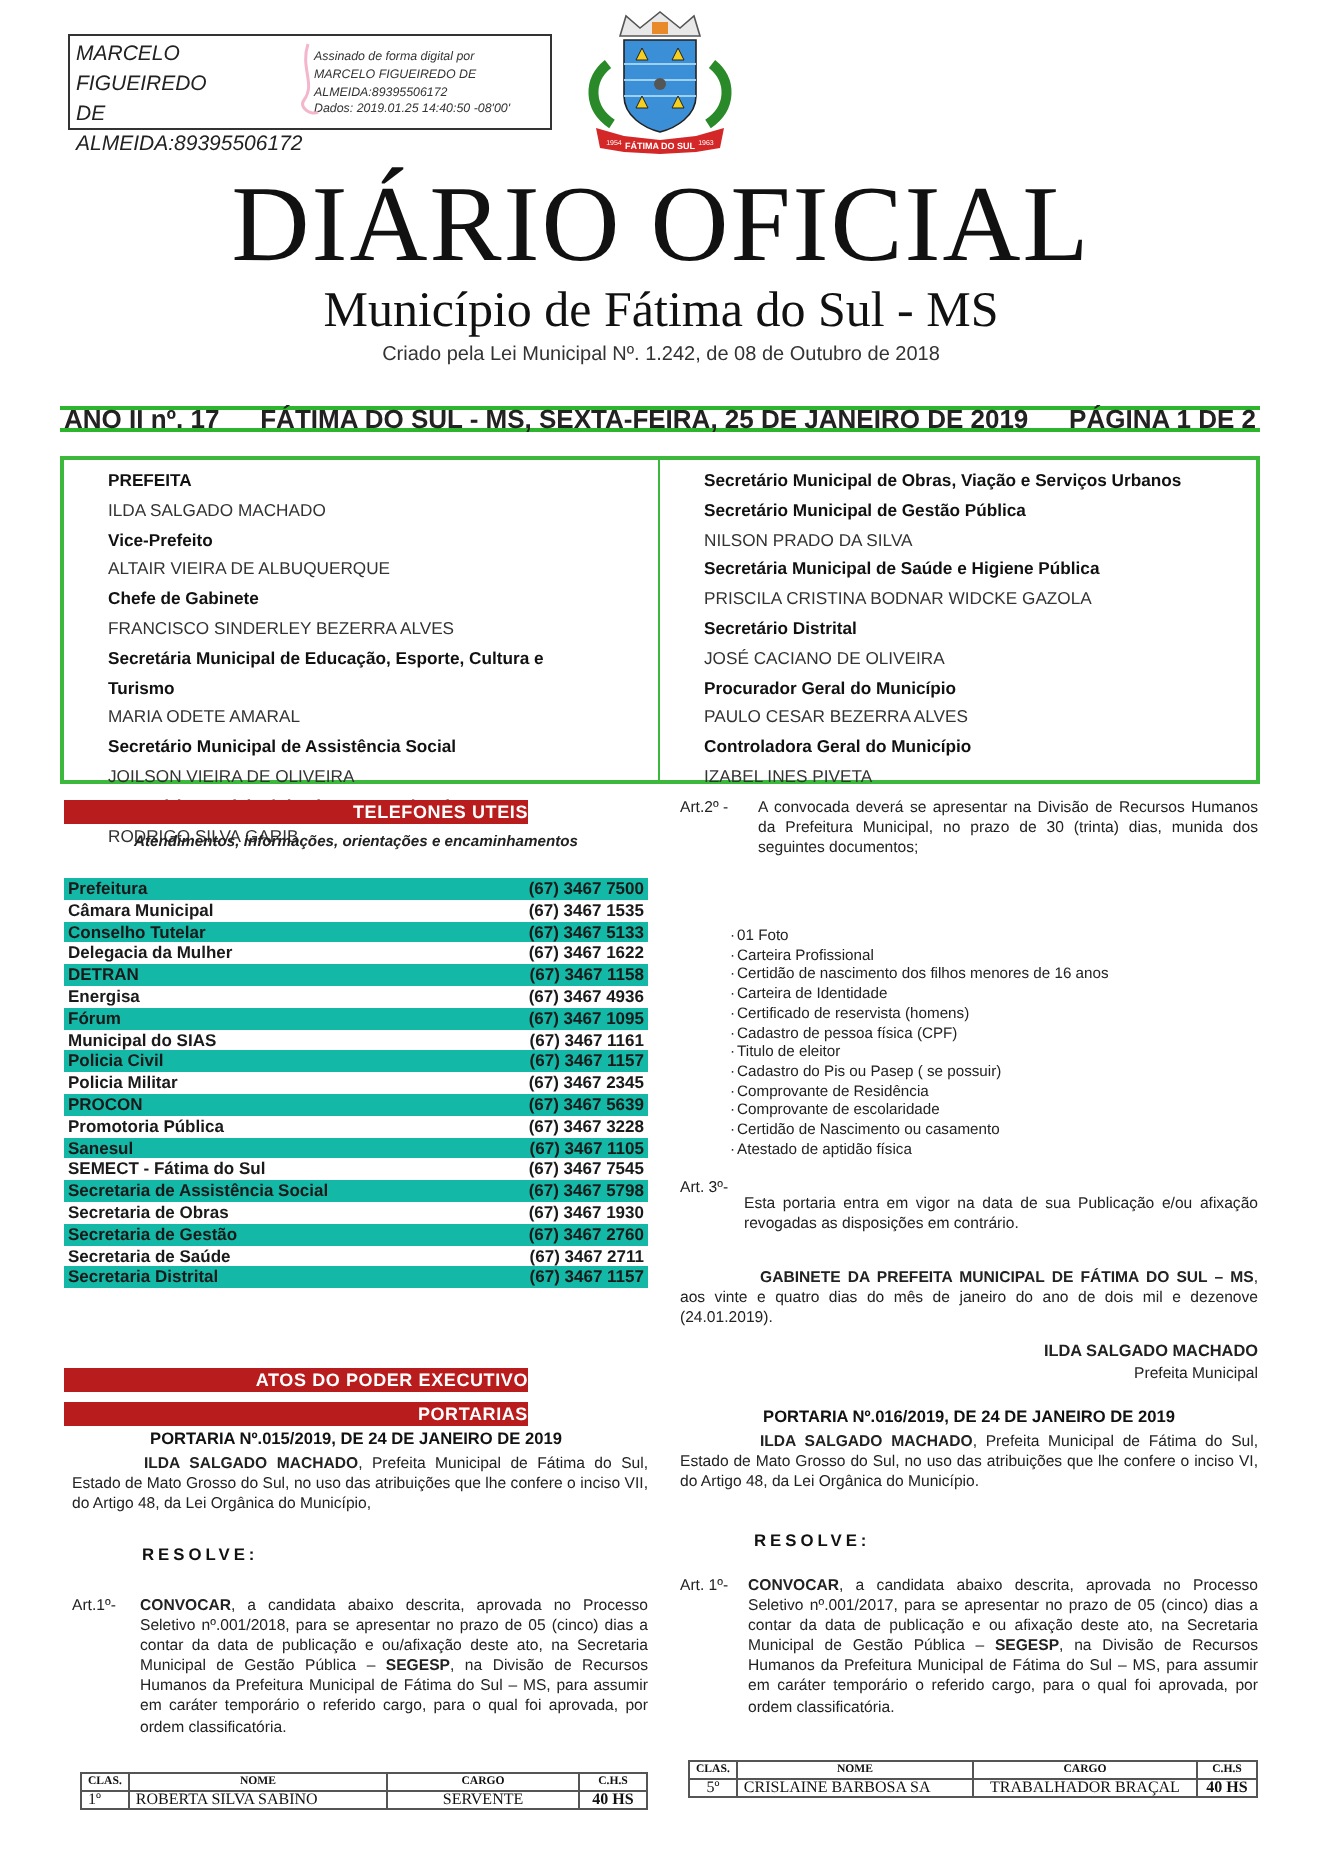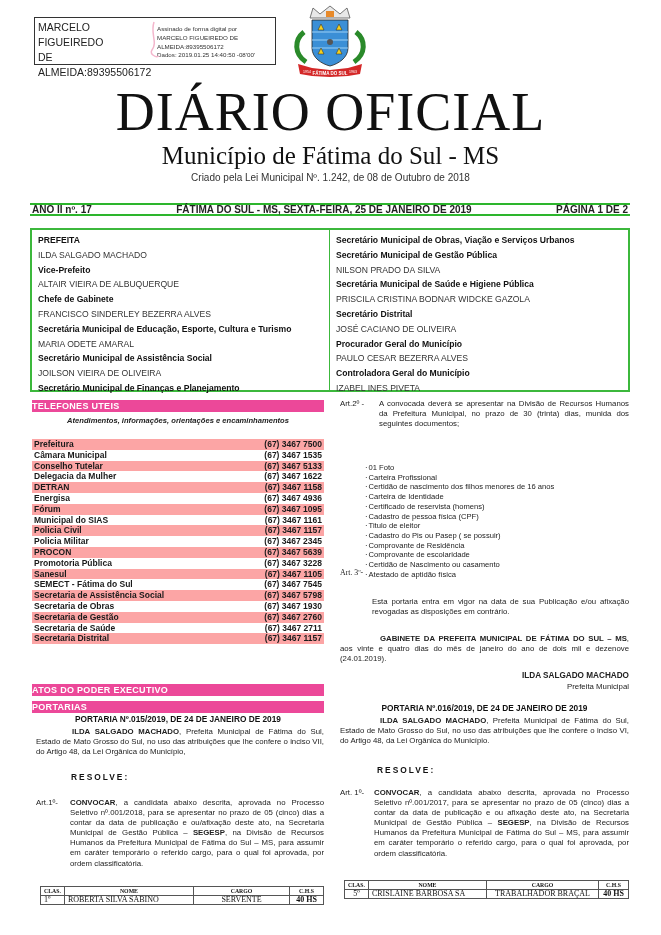--- a/index.html
+++ b/index.html
@@ -1,44 +1,44 @@
 <!DOCTYPE html>
 <html><head>
 <meta charset="utf-8">
 <style>
   * { box-sizing: border-box; margin: 0; padding: 0; }
   html, body { width: 661px; height: 935px; background: #ffffff; overflow: hidden; }
   body { position: relative; font-family: "Liberation Sans", sans-serif; color: #111; }
 
-  .sig-box { position: absolute; left: 34px; top: 17px; width: 242px; height: 48px; border: 1px solid #333; display: flex; }
+  .sig-box { position: absolute; left: 34px; top: 17px; width: 242px; height: 48px; border: 1px solid #333; display: flex; font-style: italic; }
   .sig-name { width: 120px; padding: 2px 3px; font-size: 10.5px; line-height: 15px; color: #222; }
   .sig-details { position: relative; padding: 7px 2px 0 2px; font-size: 6.2px; line-height: 8.8px; color: #333; }
   .sig-mark { position: absolute; left: -8px; top: 2px; width: 14px; height: 40px; }
 
   .crest { position: absolute; left: 280px; top: 2px; width: 100px; height: 76px; }
 
   .title { position: absolute; left: 0; width: 661px; text-align: center; font-family: "Liberation Serif", serif; }
   .title-main { top: 82px; font-size: 54px; letter-spacing: 1px; line-height: 60px; color: #111; }
   .title-sub { top: 141px; font-size: 25px; line-height: 30px; color: #111; }
   .title-law { top: 173px; font-size: 10px; line-height: 10px; font-family: "Liberation Sans", sans-serif; color: #333; }
 
-  .issue-bar { position: absolute; left: 30px; top: 203px; width: 600px; height: 13px; border-top: 2px solid #2db52d; border-bottom: 2px solid #2db52d; display: flex; justify-content: space-between; align-items: center; font-size: 10px; font-weight: bold; color: #222; padding: 0 2px; }
+  .issue-bar { position: absolute; left: 30px; top: 203px; width: 600px; height: 13px; border-top: 2px solid #2db52d; border-bottom: 2px solid #2db52d; display: flex; justify-content: space-between; align-items: center; font-size: 13px; font-weight: bold; color: #222; padding: 0 2px; }
 
   .staff-box { position: absolute; left: 30px; top: 228px; width: 600px; height: 164px; border: 2px solid #3cb83c; display: flex; }
-  .staff-col { width: 50%; padding: 3px 6px; font-size: 8.6px; line-height: 14.8px; }
+  .staff-col { width: 50%; padding: 3px 22px; font-size: 8.6px; line-height: 14.8px; }
   .staff-col.left { border-right: 1px solid #3cb83c; }
   .staff-col .role { font-weight: bold; color: #111; }
   .staff-col .person { color: #333; }
 
-  .green-header { position: absolute; left: 32px; width: 292px; height: 12px; background: #ec4899; color: #fff; font-weight: bold; font-size: 9px; line-height: 12px; text-align: left; letter-spacing: 0.3px; }
+  .green-header { position: absolute; left: 32px; width: 232px; height: 12px; background: #b91c1c; color: #fff; font-weight: bold; font-size: 9px; line-height: 12px; text-align: right; letter-spacing: 0.3px; }
   .subtitle-italic { position: absolute; left: 32px; top: 416px; width: 292px; text-align: center; font-style: italic; font-weight: bold; font-size: 7.6px; color: #222; }
 
   .phones { position: absolute; left: 32px; top: 439px; width: 292px; }
   .phone-row { display: flex; justify-content: space-between; height: 10.8px; font-size: 8.5px; line-height: 10.8px; padding: 0 2px; font-weight: bold; color: #1a1a1a; }
-  .phone-row.striped { background: #fca5a5; }
+  .phone-row.striped { background: #14b8a6; }
 
   .para { position: absolute; font-size: 7.8px; line-height: 10.1px; color: #222; }
   .center-bold { position: absolute; text-align: center; font-weight: bold; font-size: 8.3px; color: #111; }
   .resolve { position: absolute; font-weight: bold; font-size: 8.4px; letter-spacing: 2px; color: #111; }
   .art-label { position: absolute; font-size: 7.8px; color: #222; }
   .art-text { position: absolute; font-size: 7.8px; line-height: 10.1px; text-align: justify; color: #222; }
 
   table.cand { position: absolute; border-collapse: collapse; font-family: "Liberation Serif", serif; font-size: 7px; color: #111; }
   table.cand th, table.cand td { border: 1px solid #555; padding: 0 3px; height: 8px; line-height: 8px; }
   table.cand th { font-size: 5.8px; font-weight: bold; text-align: center; }
@@ -247,21 +247,21 @@
   <div>Certificado de reservista (homens)</div>
   <div>Cadastro de pessoa física (CPF)</div>
   <div>Titulo de eleitor</div>
   <div>Cadastro do Pis ou Pasep ( se possuir)</div>
   <div>Comprovante de Residência</div>
   <div>Comprovante de escolaridade</div>
   <div>Certidão de Nascimento ou casamento</div>
   <div>Atestado de aptidão física</div>
 </div>
 
-<div class="art-label" style="left:340px; top:568px;font-family:Liberation Serif, serif;">Art. 3º-</div>
+<div class="art-label" style="left:340px; top:589px;">Art. 3º-</div>
 <div class="art-text" style="left:372px; top:597px; width:257px;">Esta portaria entra em vigor na data de sua Publicação e/ou afixação revogadas as disposições em contrário.</div>
 
 <div class="para" style="left:340px; top:634px; width:289px; text-indent:40px; text-align:justify;"><b>GABINETE DA PREFEITA MUNICIPAL DE FÁTIMA DO SUL – MS</b><span>, aos vinte e quatro dias do mês de janeiro do ano de dois mil e dezenove (24.01.2019).</span></div>
 
 <div class="para" style="left:340px; top:671px; width:289px; text-align:right; font-weight:bold; font-size:8.2px;">ILDA SALGADO MACHADO</div>
 <div class="para" style="left:340px; top:682px; width:289px; text-align:right;">Prefeita Municipal</div>
 
 <div class="center-bold" style="left:340px; top:703px; width:289px;">PORTARIA Nº.016/2019, DE 24 DE JANEIRO DE 2019</div>
 <div class="para" style="left:340px; top:716px; width:289px; text-indent:40px; text-align:justify;"><b>ILDA SALGADO MACHADO</b><span>, Prefeita Municipal de Fátima do Sul, Estado de Mato Grosso do Sul, no uso das atribuições que lhe confere o inciso VI, do Artigo 48, da Lei Orgânica do Município.</span></div>
 <div class="resolve" style="left:377px; top:765px;">RESOLVE:</div>

